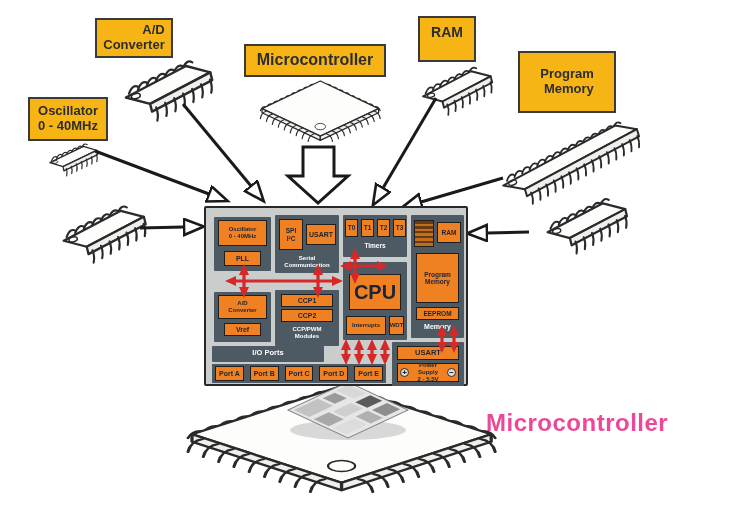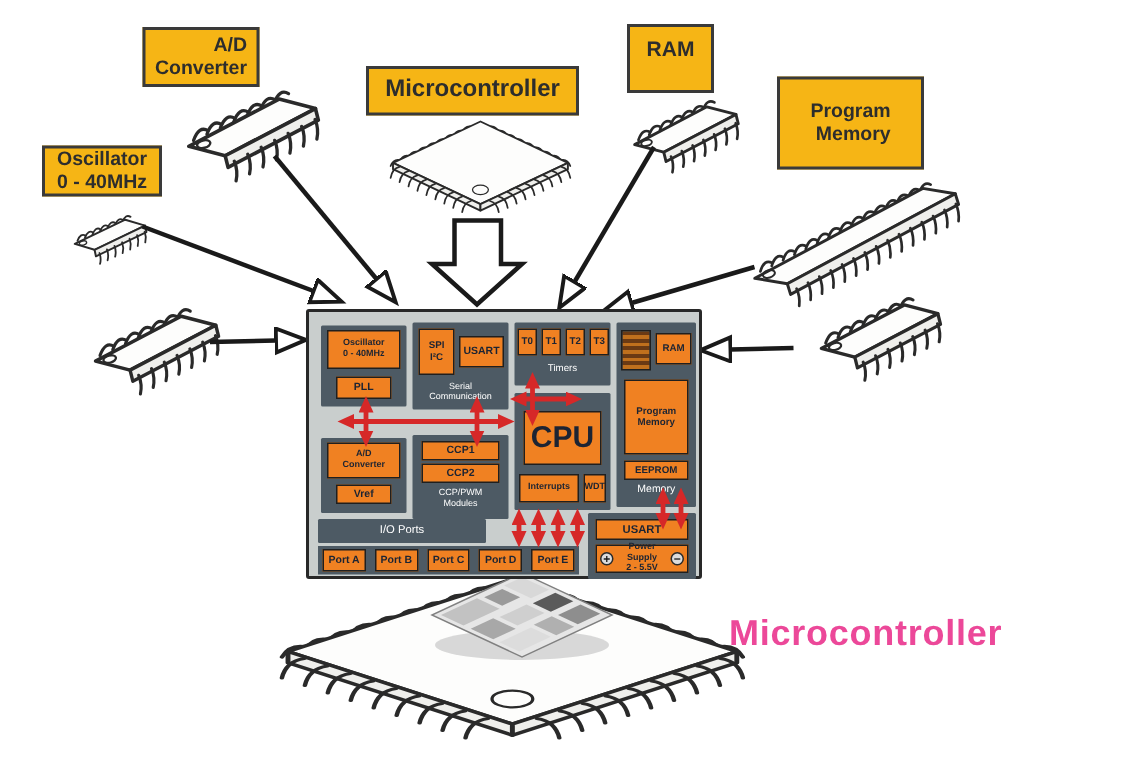--- a/index.html
+++ b/index.html
@@ -10,21 +10,21 @@
 .chip{position:absolute;overflow:visible}
 .chip-face{fill:#fdfdfc;stroke:#2a2a2a;stroke-width:2.4;stroke-linejoin:round}
 .chip-side{fill:#efefec;stroke:#2a2a2a;stroke-width:2.4;stroke-linejoin:round}
 .chip-line{fill:none;stroke:#2a2a2a;stroke-width:1.6}
 .legs path{fill:none;stroke:#2a2a2a;stroke-width:2.2;stroke-linecap:round}
 #arrows{position:absolute;left:0;top:0;pointer-events:none}
 #diagram{position:absolute;left:204px;top:206px;width:264px;height:180px;background:#c9cecd;border:2px solid #282828;border-radius:2px}
 #red-arrows{position:absolute;left:0;top:0;pointer-events:none}
 .panel{position:absolute;background:#4d5a64;border-radius:1px}
 .blk{position:absolute;background:#f08122;border:1px solid #1f1f1f;color:#1c2433;font-weight:bold;display:flex;align-items:center;justify-content:center;text-align:center;line-height:1.12;white-space:pre-line}
-.plabel{position:absolute;left:0;right:0;color:#fff;font-weight:normal;text-align:center;line-height:1.15;white-space:pre-line}
+.plabel{position:absolute;left:0;right:0;color:#fff;font-weight:bold;text-align:center;line-height:1.15;white-space:pre-line}
 .stack{position:absolute;border:1px solid #1f1f1f;background:repeating-linear-gradient(180deg,#6b3a14 0,#6b3a14 2.5px,#c0701d 2.5px,#c0701d 5px)}
 .ports{position:absolute;display:flex;gap:6px;padding:2px 3px;background:#4d5a64}
 .port{flex:1;background:#f08122;border:1px solid #1f1f1f;color:#1c2433;font-weight:bold;font-size:7px;display:flex;align-items:center;justify-content:center}
 .ps{display:flex;flex-direction:row;align-items:center;justify-content:space-between;padding:0 2px}
 .ps-sym{width:9px;height:9px;border-radius:50%;background:#dcdcdc;border:1px solid #2a2a2a;color:#1a1a1a;font-size:8px;line-height:7px;text-align:center;font-weight:bold;flex:0 0 auto}
 .ps-txt{flex:1;text-align:center;font-size:6px;line-height:1.2;white-space:pre-line}
 .caption{position:absolute;font-weight:bold;color:#ec4899;letter-spacing:0.5px}
 svg{display:block;overflow:visible}
 </style>
 </head>
@@ -154,21 +154,21 @@
       </marker>
     </defs>
   </svg>
 
   <div class="callout" style="left:95px;top:18px;width:78px;height:40px;font-size:13px">A/D
 Converter</div>
   <div class="callout" style="left:244px;top:44px;width:142px;height:33px;font-size:16px">Microcontroller</div>
   <div class="callout" style="left:418px;top:16px;width:58px;height:46px;font-size:14px;align-items:flex-start;padding-top:6px">RAM</div>
   <div class="callout" style="left:518px;top:51px;width:98px;height:62px;font-size:13px">Program
 Memory</div>
-  <div class="callout" style="left:28px;top:97px;width:80px;height:34px;font-size:13px">Oscillator
+  <div class="callout" style="left:28px;top:97px;width:80px;height:44px;font-size:13px">Oscillator
 0 - 40MHz</div>
 
   <svg class="chip" style="left:112px;top:46px" width="105" height="76">
     <use href="#dip14" transform="translate(10,36) rotate(-14)"></use>
   </svg>
   <svg class="chip" style="left:42px;top:130px" width="64" height="48">
     <use href="#dip14" transform="translate(6,24) rotate(-12) scale(0.55)"></use>
   </svg>
   <svg class="chip" style="left:254px;top:76px" width="132" height="70">
     <use href="#qfp" transform="translate(8,5) scale(0.53)"></use>

